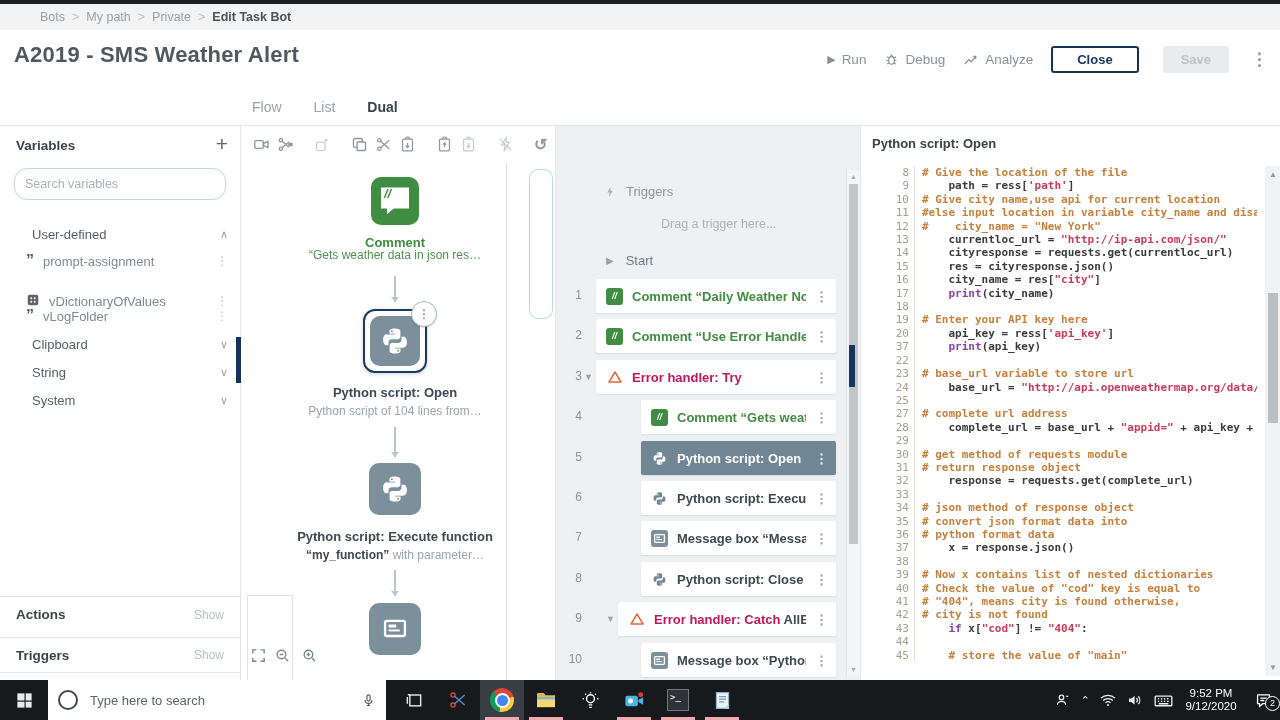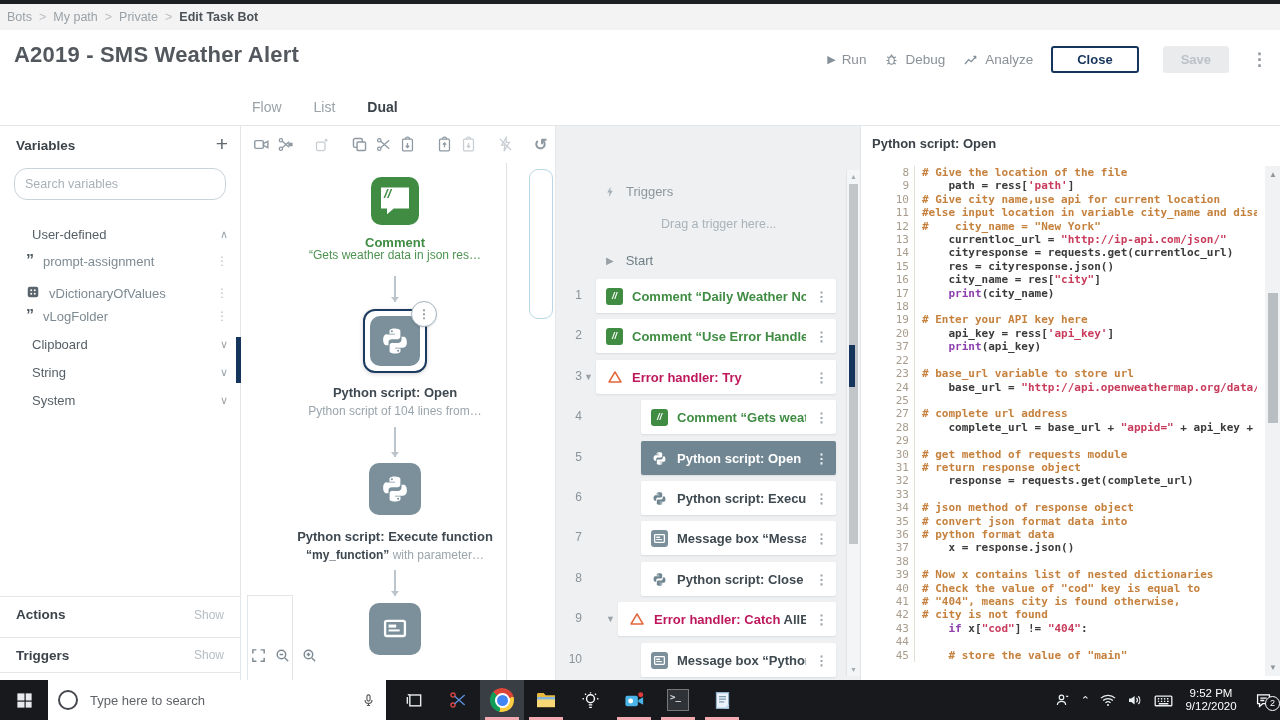--- a/index.html
+++ b/index.html
@@ -2,21 +2,21 @@
 <html><head>
 <meta charset="utf-8">
 <style>
   html,body{margin:0;padding:0;background:#d8d8d8}
   #root{position:relative;width:1280px;height:720px;background:#fff;overflow:hidden;
         font-family:"Liberation Sans",sans-serif;color:#444}
   
   .topstrip{position:absolute;top:0;left:0;right:0;height:4px;background:#1c1e21}
   .crumbbar{position:absolute;top:4px;left:0;right:0;height:26px;background:#f3f3f3;
             border-bottom:1px solid #e7e7e7;display:flex;align-items:center;
-            padding-left:7px;font-size:12.5px;color:#9aa1a6}
+            padding-left:40px;font-size:12.5px;color:#9aa1a6}
   .crumb{color:#9aa1a6}
   .crumb.last{color:#4c5257;font-weight:700}
   .crumb-sep{margin:0 7px;color:#b9bfc4}
   .header{position:absolute;top:30px;left:0;right:0;height:95px;background:#fff;
           border-bottom:1px solid #e4e7e9}
   .page-title{position:absolute;left:14px;top:12px;font-size:22px;font-weight:700;
               color:#52585d;letter-spacing:.2px}
   .actionbar{position:absolute;right:12px;top:16px;display:flex;align-items:center;gap:18px}
   .act{display:flex;align-items:center;gap:6px;font-size:13.5px;color:#8a9197;cursor:default}
   .act svg,.act .tri{color:#848f97}
@@ -218,21 +218,21 @@
     <div id="varsections">
         <div class="vsec-head" style="top: 97px;">
           <span>User-defined</span>
           <span class="vsec-caret">∧</span>
         </div>
         <div class="vitem" style="top: 124px;">
           <span><span class="vq">”</span></span>
           <span>prompt-assignment</span>
           <span class="dots">⋮</span>
         </div>
-        <div class="vitem" style="top: 156px;">
+        <div class="vitem" style="top: 164px;">
           <span><svg width="14" height="14" viewBox="0 0 24 24">
               <rect x="3" y="3" width="18" height="18" rx="3.5" fill="#5a646c"></rect>
               <circle cx="9" cy="9" r="1.7" fill="#fff"></circle>
               <circle cx="15" cy="9" r="1.7" fill="#fff"></circle>
               <circle cx="9" cy="15" r="1.7" fill="#fff"></circle>
               <circle cx="15" cy="15" r="1.7" fill="#fff"></circle>
             </svg></span>
           <span>vDictionaryOfValues</span>
           <span class="dots">⋮</span>
         </div>

